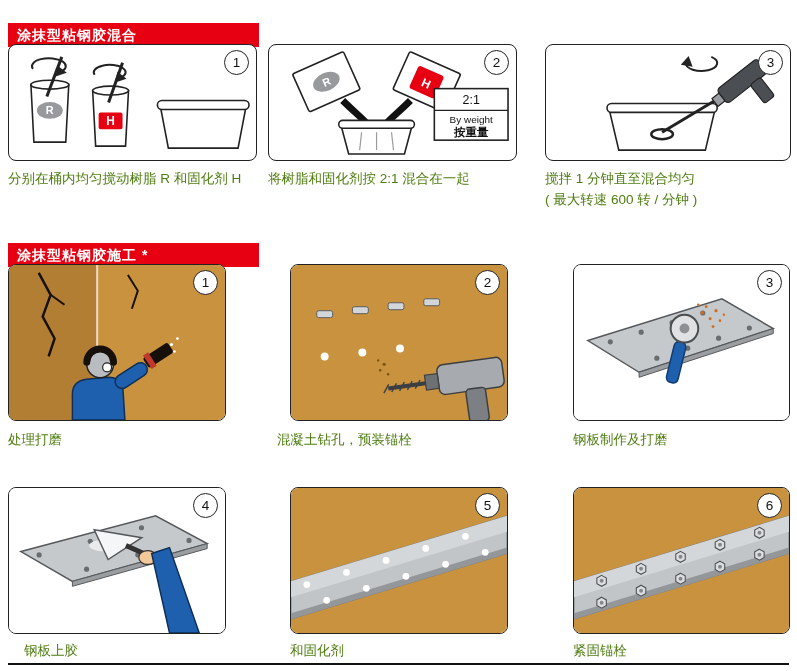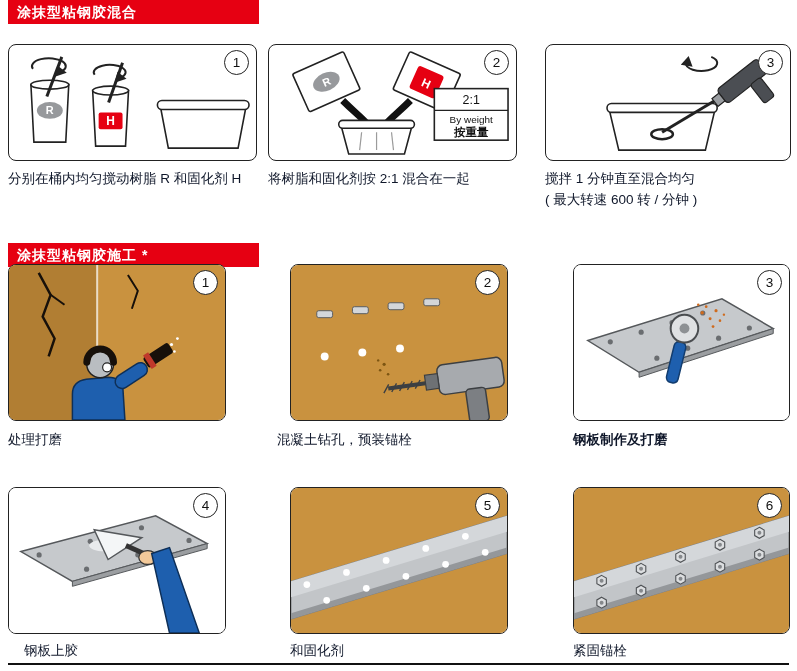--- a/index.html
+++ b/index.html
@@ -16,35 +16,35 @@
   .panel {
     position:absolute; border:1.6px solid #222; border-radius:8px; background:#fff; overflow:hidden;
   }
   .panel svg { display:block; width:100%; height:100%; }
   .badge {
     position:absolute; top:5px; right:7px; width:25px; height:25px;
     border:1.6px solid #222; border-radius:50%; background:#fff;
     display:flex; align-items:center; justify-content:center;
     font-size:13.5px; color:#111; z-index:2;
   }
-  .caption { position:absolute; font-size:13.5px; line-height:1.55; color:#0f172a; white-space:nowrap; }
+  .caption { position:absolute; font-size:13.5px; line-height:1.55; color:#4d7c0f; white-space:nowrap; }
   .rule { position:absolute; background:#111; }
   svg text { font-family:"Liberation Sans","DejaVu Sans",sans-serif; }
   .lblR { font-size:11px; font-weight:bold; fill:#fff; text-anchor:middle; }
   .lblH { font-size:12px; font-weight:bold; fill:#fff; text-anchor:middle; }
   .ratioTxt { font-size:12.5px; fill:#111; text-anchor:middle; }
   .byWeightEn { font-size:10px; fill:#111; text-anchor:middle; }
   .byWeightZh { font-size:11.5px; fill:#111; text-anchor:middle; font-weight:bold; }
 </style>
 </head>
 <body>
 
 <div class="page">
 
-  <div class="banner" style="top:0;">
+  <div class="banner" style="top:23px;">
     <span>涂抹型粘钢胶混合</span>
   </div>
 
   <div class="panel" style="left:8px; top:44px; width:249px; height:117px;">
     <svg viewBox="0 0 248 116" preserveAspectRatio="none">
 
       <g>
         <path d="M22,40 L60,40 L57,98 L25,98 Z" fill="#fff" stroke="#222" stroke-width="1.6"></path>
         <ellipse cx="41" cy="40" rx="19" ry="4.5" fill="#fff" stroke="#222" stroke-width="1.6"></ellipse>
         <ellipse cx="41" cy="66" rx="13" ry="8.5" fill="#97999c"></ellipse>
@@ -242,21 +242,21 @@
           <circle cx="148" cy="56" r="1.3"></circle>
         <circle cx="141" cy="62" r="1.4"></circle>
           <circle cx="152" cy="50" r="1.2"></circle>
       </g>
     </svg>
     <div class="badge">3</div>
   </div>
 
   <div class="caption" style="left:8px; top:430px;">处理打磨</div>
   <div class="caption" style="left:277px; top:430px;">混凝土钻孔，预装锚栓</div>
-  <div class="caption" style="left:573px; top:430px;font-weight:bold;">钢板制作及打磨</div>
+  <div class="caption" style="left:573px; top:430px;">钢板制作及打磨</div>
 
   <div class="panel" style="left:8px; top:487px; width:218px; height:147px;">
     <svg viewBox="0 0 218 146" preserveAspectRatio="none">
       <rect width="218" height="146" fill="#ffffff"></rect>
       <g>
         <polygon points="12,64 148,28 200,56 64,94" fill="#c6c9cc" stroke="#55585b" stroke-width="1.5"></polygon>
         <polygon points="64,94 200,56 200,61 64,99" fill="#9b9ea1" stroke="#55585b" stroke-width="1"></polygon>
       </g>
       <g fill="#6a6d70">
         <circle cx="30.4" cy="67.4" r="2.6"></circle>

